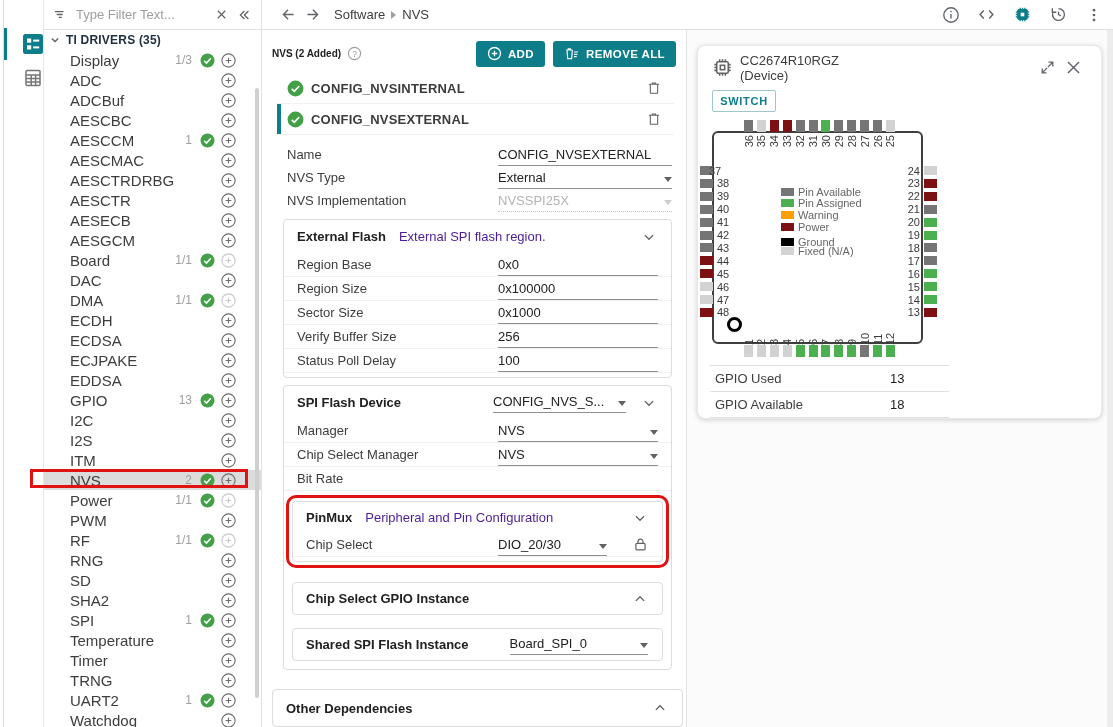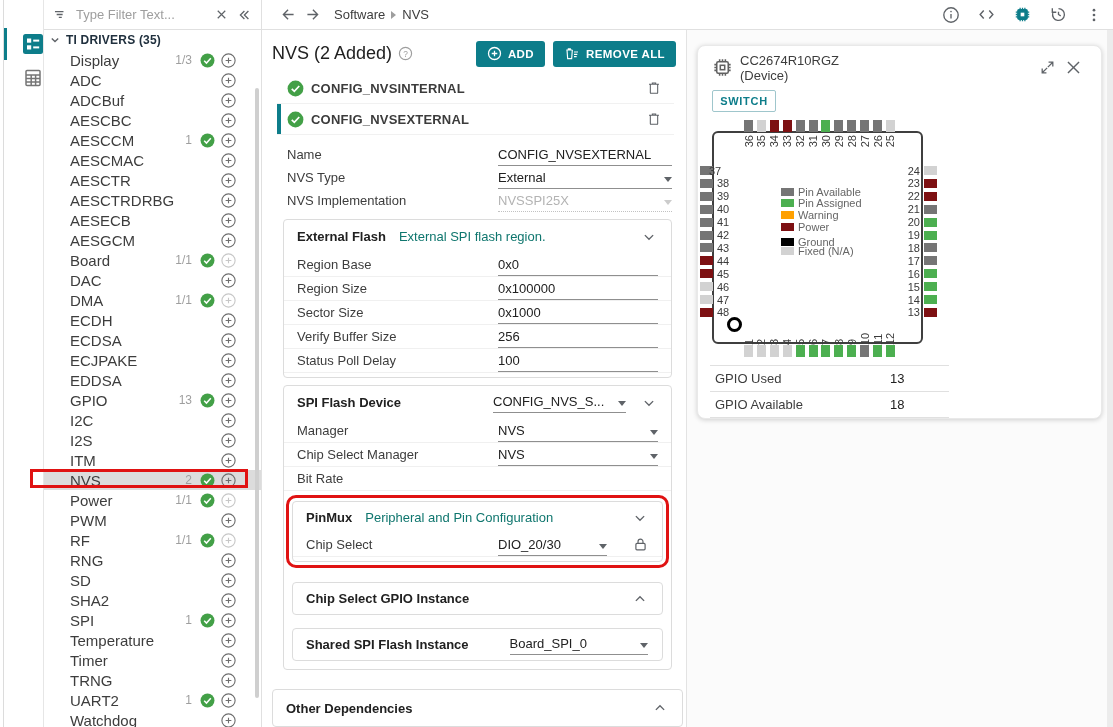--- a/index.html
+++ b/index.html
@@ -32,21 +32,21 @@
   .s-item .lab { flex:1; color:#3d3d3d; font-size:15px; white-space:nowrap; }
   .s-item .cnt { color:#9e9e9e; font-size:12px; margin-right:2px; }
   .s-item .ck, .s-item .pl { width:15px; height:15px; display:flex; flex:none; }
   .s-item .pl { cursor:pointer; }
   .s-item.selected { background:#dcdcdc; }
   .s-thumb { position:absolute; right:2px; top:58px; width:4px; height:610px; background:#cfcfcf; border-radius:2px; }
 
   
   .main { position:absolute; left:262px; top:30px; width:424px; bottom:0; background:#fff; overflow:hidden; }
   .m-header { display:flex; align-items:center; margin:10px 10px 0 10px; height:27px; }
-  .m-title { font-weight:normal; font-size:18px; color:#212121; }
+  .m-title { font-weight:bold; font-size:10px; color:#212121; }
   .m-help { margin-left:6px; display:flex; cursor:pointer; }
   .btn { display:flex; align-items:center; gap:6px; background:#0d7d8a; color:#fff; font-weight:bold; font-size:11.5px; letter-spacing:.4px; height:26px; padding:0 11px; border-radius:3px; cursor:pointer; white-space:nowrap; }
   .btn.add { margin-left:auto; }
   .btn + .btn { margin-left:8px; }
 
   .inst-list { margin:6px 12px 0 15px; }
   .inst-row { position:relative; display:flex; align-items:center; height:31px; padding-left:10px; gap:4px; border-bottom:1px solid #f1f1f1; cursor:pointer; }
   .inst-row.selected::before { content:''; position:absolute; left:0; top:0; bottom:0; width:4px; background:#0d7d8a; }
   .inst-name { font-weight:bold; color:#3c3c3c; font-size:13px; letter-spacing:.2px; margin-left:3px; }
   .inst-trash { margin-left:auto; margin-right:12px; cursor:pointer; display:flex; }
@@ -61,21 +61,21 @@
   .fval { font-size:13px; color:#212121; white-space:nowrap; }
   .dd { margin-left:auto; width:0; height:0; border-left:4.5px solid transparent; border-right:4.5px solid transparent; border-top:5px solid #5f6368; margin-bottom:3px; flex:none; }
   .fctl.disabled { border-bottom:1px dotted #c2c2c2; cursor:default;justify-content:flex-end; }
   .fctl.disabled .fval { color:#b3b3b3; }
   .fctl.disabled .dd { border-top-color:#cccccc; }
   .lockico { margin-left:10px; display:flex; flex:none; cursor:pointer; }
 
   .card { border:1px solid #dcdcdc; border-radius:4px; margin:7px 14px 0 21px; background:#fff; }
   .card-h { display:flex; align-items:center; height:33px; padding:0 13px; }
   .card-h .ct { font-weight:bold; font-size:13px; color:#212121; white-space:nowrap; }
-  .card-h .cd { margin-left:13px; font-size:13px; color:#0f766e; white-space:nowrap; }
+  .card-h .cd { margin-left:13px; font-size:13px; color:#4c1d95; white-space:nowrap; }
   .card-h .chev { margin-left:auto; display:flex; cursor:pointer; flex:none; }
   .card .fields { padding-bottom:4px; }
   .card .frow { height:24px; padding:0 13px; border-bottom:1px solid #f0f0f0; }
   .card .flabel { width:186px; }
   .h-select { width:133px; margin-left:auto; border-bottom:1px solid #8f8f8f; display:flex; align-items:flex-end; height:21px; padding-bottom:3px; cursor:pointer; flex:none; }
   .card-h .h-select + .chev { margin-left:14px; }
   .card .card { margin:6px 8px 0 8px; }
   .card .card .flabel { width:177px; }
   .card .card .card-h { height:31px; }
   .spacer8 { height:8px; } .spacer7 { height:7px; } .spacer14 { height:14px; }
@@ -289,32 +289,32 @@
           <span class="cnt"></span>
           <span class="ck"></span>
           <span class="pl">
             <svg viewBox="0 0 20 20" width="100%" height="100%">
               <circle cx="10" cy="10" r="8.8" fill="none" stroke="#6e6e6e" stroke-width="1.5"></circle>
               <path d="M10 6.2v7.6M6.2 10h7.6" stroke="#6e6e6e" stroke-width="1.5"></path>
             </svg>
           </span>
         </div>
         <div class="s-item">
+          <span class="lab">AESCTRDRBG</span>
+          <span class="cnt"></span>
+          <span class="ck"></span>
+          <span class="pl">
+            <svg viewBox="0 0 20 20" width="100%" height="100%">
+              <circle cx="10" cy="10" r="8.8" fill="none" stroke="#6e6e6e" stroke-width="1.5"></circle>
+              <path d="M10 6.2v7.6M6.2 10h7.6" stroke="#6e6e6e" stroke-width="1.5"></path>
+            </svg>
+          </span>
+        </div>
+        <div class="s-item">
           <span class="lab">AESCTR</span>
-          <span class="cnt"></span>
-          <span class="ck"></span>
-          <span class="pl">
-            <svg viewBox="0 0 20 20" width="100%" height="100%">
-              <circle cx="10" cy="10" r="8.8" fill="none" stroke="#6e6e6e" stroke-width="1.5"></circle>
-              <path d="M10 6.2v7.6M6.2 10h7.6" stroke="#6e6e6e" stroke-width="1.5"></path>
-            </svg>
-          </span>
-        </div>
-        <div class="s-item">
-          <span class="lab">AESCTRDRBG</span>
           <span class="cnt"></span>
           <span class="ck"></span>
           <span class="pl">
             <svg viewBox="0 0 20 20" width="100%" height="100%">
               <circle cx="10" cy="10" r="8.8" fill="none" stroke="#6e6e6e" stroke-width="1.5"></circle>
               <path d="M10 6.2v7.6M6.2 10h7.6" stroke="#6e6e6e" stroke-width="1.5"></path>
             </svg>
           </span>
         </div>
         <div class="s-item">

